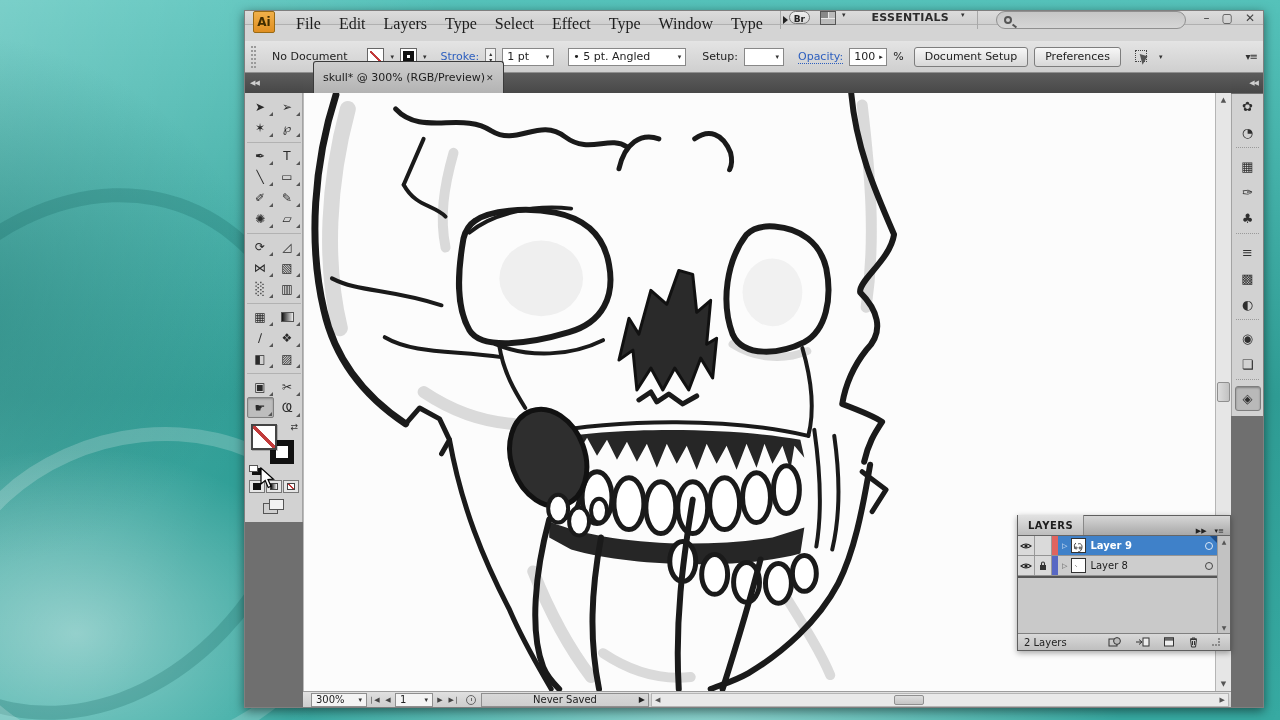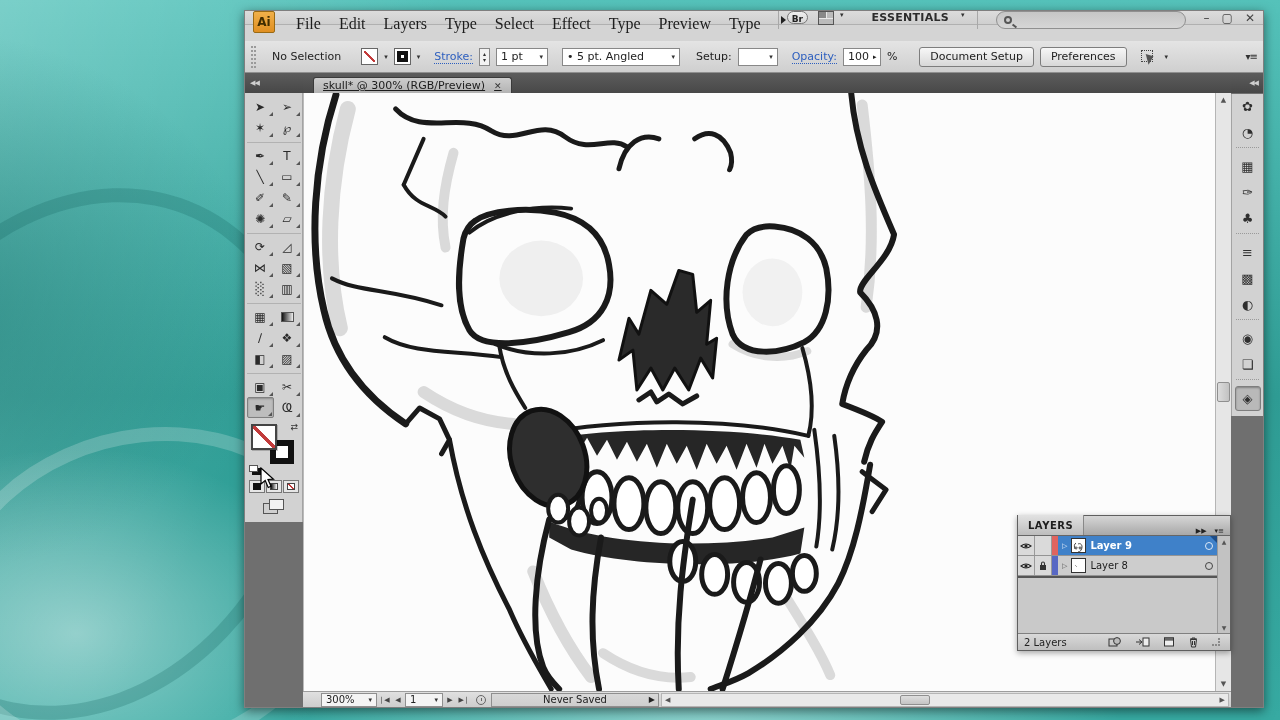--- a/index.html
+++ b/index.html
@@ -121,35 +121,35 @@
   .mode { width:22px; height:15px; position:relative; }
   .mode::before{ content:""; position:absolute; left:0; top:4px; width:13px; height:9px; border:1px solid #555; background:#cfcfcf;}
   .mode::after{ content:""; position:absolute; left:6px; top:0; width:13px; height:9px; border:1px solid #555; background:#f2f2f2;}
 
   
   .cursor { position:absolute; left:15px; top:394px; z-index:60; }
 
   
   .docarea { position:absolute; left:58px; right:32px; top:0; bottom:0; }
   .tabbar { position:absolute; left:0; right:0; top:0; height:20px; background:linear-gradient(#5c5c5c,#484848); display:flex; align-items:flex-end; }
-  .doctab { margin-left:10px; height:16px; background:linear-gradient(#cdcdcd,#b3b3b3); border:1px solid #3a3a3a; border-bottom:none;
-     border-radius:3px 3px 0 0; display:flex; align-items:center; gap:9px; padding:0 9px; font-size:11px; color:#1c1c1c;text-decoration:underline;}
+  .doctab { margin-left:10px; height:32px; background:linear-gradient(#cdcdcd,#b3b3b3); border:1px solid #3a3a3a; border-bottom:none;
+     border-radius:3px 3px 0 0; display:flex; align-items:center; gap:1px; padding:0 9px; font-size:11px; color:#1c1c1c;}
   .doctab .x { font-size:9px; color:#333; }
   .canvas { position:absolute; left:0; right:16px; top:20px; bottom:16px; background:#fcfcfc; border-left:1px solid #bbb; overflow:hidden;}
   .canvas svg { width:100%; height:100%; display:block; }
 
   
   .vscroll { position:absolute; right:0; top:20px; bottom:16px; width:16px; background:#e6e6e6; border-left:1px solid #b5b5b5;
      display:flex; flex-direction:column; align-items:center; font-size:7px; color:#555;}
   .vscroll .arr { height:14px; display:flex; align-items:center; }
   .vscroll .track { flex:1; width:100%; position:relative; }
   .vthumb { position:absolute; left:1px; right:1px; top:275px; height:20px; background:linear-gradient(90deg,#dcdcdc,#c2c2c2); border:1px solid #8f8f8f; border-radius:2px;}
   .statusrow { position:absolute; left:0; right:0; bottom:0; height:16px; background:linear-gradient(#e0e0e0,#cdcdcd);
      border-top:1px solid #9d9d9d; display:flex; align-items:center; font-size:10px; color:#222; }
-  .zoombox { width:56px; height:14px; margin-left:18px; border:1px solid #8f8f8f; background:#f4f4f4; display:flex; align-items:center; justify-content:space-between; padding:0 4px;}
+  .zoombox { width:56px; height:14px; margin-left:8px; border:1px solid #8f8f8f; background:#f4f4f4; display:flex; align-items:center; justify-content:space-between; padding:0 4px;}
   .navbtn { width:14px; text-align:center; font-size:7px; color:#444; }
   .abox { width:38px; height:14px; border:1px solid #8f8f8f; background:#f4f4f4; display:flex; align-items:center; justify-content:space-between; padding:0 4px;}
   .clockicon { width:10px; height:10px; border:1px solid #666; border-radius:50%; margin:0 5px; position:relative;}
   .clockicon::after{ content:""; position:absolute; left:4px; top:2px; width:1px; height:3px; background:#666;}
   .statusfield { width:168px; height:14px; border:1px solid #8f8f8f; background:linear-gradient(#d8d8d8,#cecece);
      display:flex; align-items:center; justify-content:center; position:relative; font-size:10px;}
   .statusfield .nx { position:absolute; right:3px; font-size:8px; color:#222;}
   .hscroll { flex:1; height:14px; margin:0 2px; background:#e9e9e9; border:1px solid #b5b5b5; position:relative; display:flex; align-items:center; justify-content:space-between; font-size:7px; color:#555; padding:0 3px;}
   .hthumb { position:absolute; left:42%; width:30px; top:1px; bottom:1px; background:linear-gradient(#dedede,#c4c4c4); border:1px solid #8f8f8f; border-radius:2px;}
 
@@ -199,21 +199,21 @@
   <div class="menubar">
     <div class="ai-logo">Ai</div>
     <div id="menu-items" style="display:flex;">
         <span class="menu-item">File</span>
         <span class="menu-item">Edit</span>
         <span class="menu-item">Layers</span>
         <span class="menu-item">Type</span>
         <span class="menu-item">Select</span>
         <span class="menu-item">Effect</span>
         <span class="menu-item">Type</span>
-        <span class="menu-item">Preview</span>
+        <span class="menu-item">Window</span>
         <span class="menu-item">Type</span>
       </div>
     <div class="vsep"></div>
     <div class="br-btn">Br</div>
     <div class="arrange-icon"></div>
     <span class="mini-arrow dd">▾</span>
     <div class="spacer"></div>
     <span class="workspace">ESSENTIALS</span>
     <span class="mini-arrow dd">▾</span>
     <div class="vsep"></div>
@@ -223,21 +223,21 @@
     </div>
     <div class="winbtns">
       <span>–</span>
       <span>▢</span>
       <span>✕</span>
     </div>
   </div>
 
   <div class="controlbar">
     <div class="grip"></div>
-    <span style="margin:0 14px 0 4px;">No Selection</span>
+    <span style="margin:0 14px 0 4px;">No Document</span>
     <div class="swatch-mini strokeline"></div>
     <span class="dd">▾</span>
     <div class="swatch-mini fillblack"></div>
     <span class="dd">▾</span>
     <span class="link" style="margin-left:8px;">Stroke:</span>
     <div class="spin">
       <span>▴</span>
         <span>▾</span>
     </div>
     <div class="field" style="width:52px; justify-content:space-between;">
@@ -251,21 +251,21 @@
     <span style="margin-left:10px;">Setup:</span>
     <div class="field" style="width:40px; justify-content:flex-end;">
       <span class="dd">▾</span>
     </div>
     <span class="link" style="margin-left:8px;">Opacity:</span>
     <div class="field" style="width:38px; justify-content:space-between;">
       <span>100</span>
         <span style="font-size:7px;">▸</span>
     </div>
     <span>%</span>
-    <div class="btn3d" style="margin-left:16px;">Document Setup</div>
+    <div class="btn3d" style="margin-left:4px;">Document Setup</div>
     <div class="btn3d">Preferences</div>
     <div class="selsim" style="margin-left:6px;"></div>
     <span class="dd">▾</span>
     <div class="panel-list-icon">▾≡</div>
   </div>
 
   <div class="content">
 
     <div class="leftdock">
       <div class="collapse-bar">

